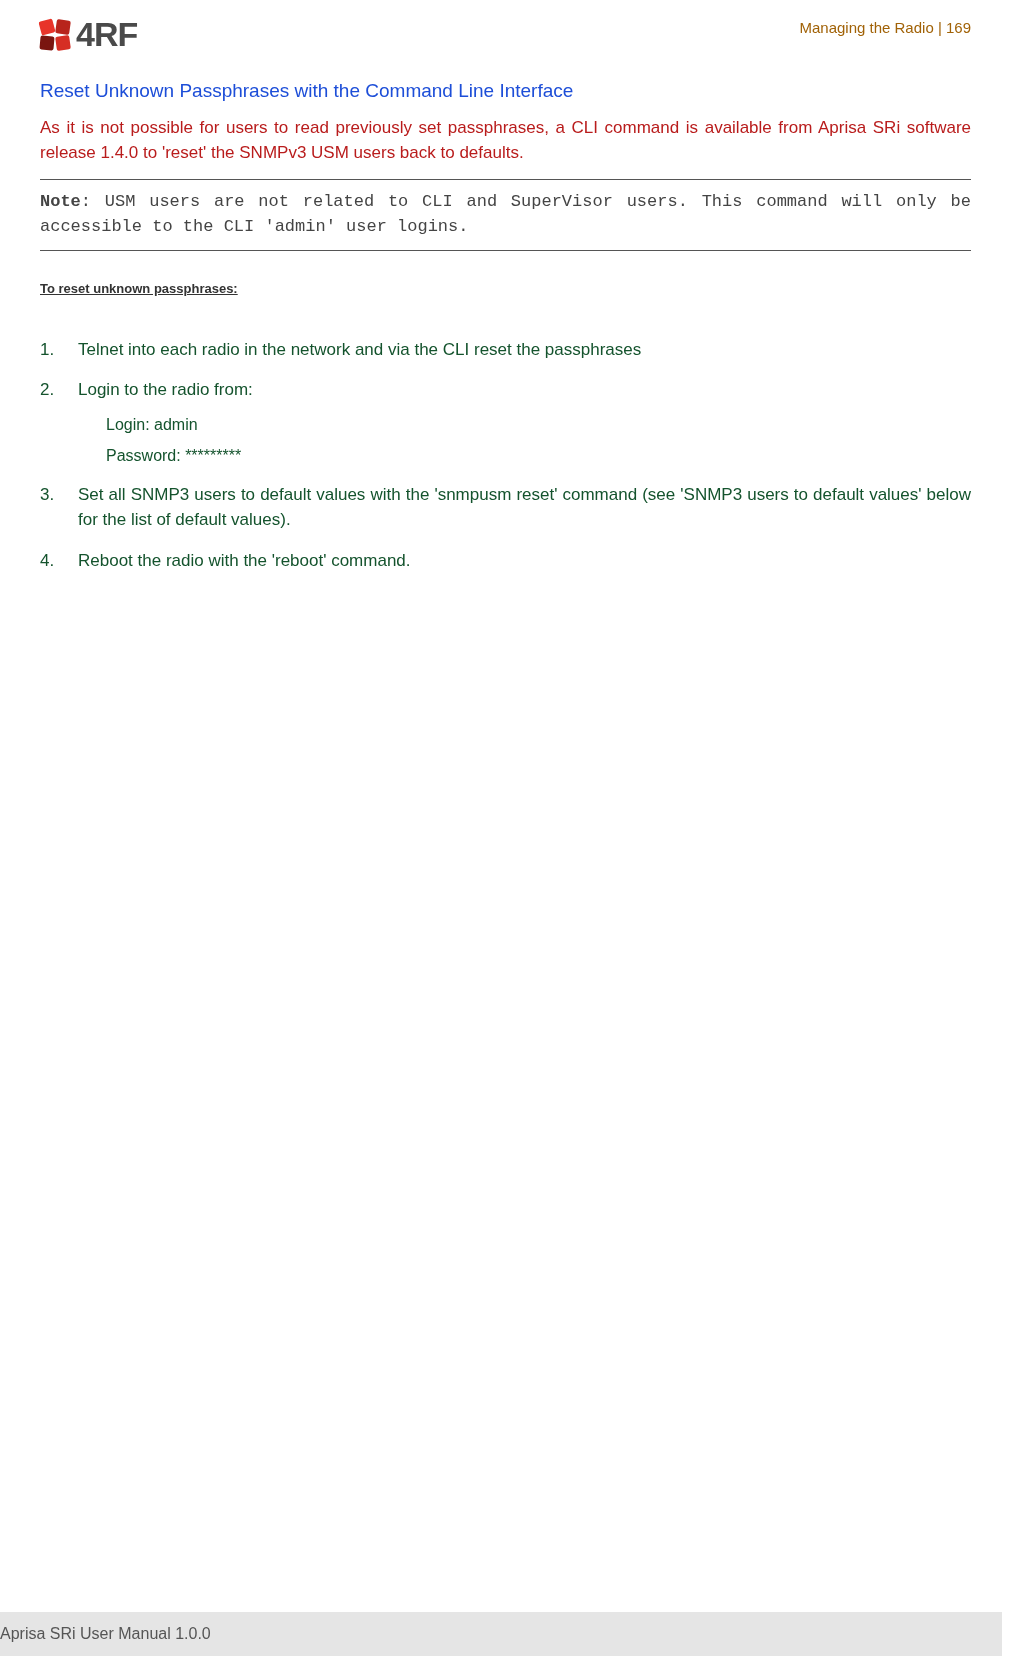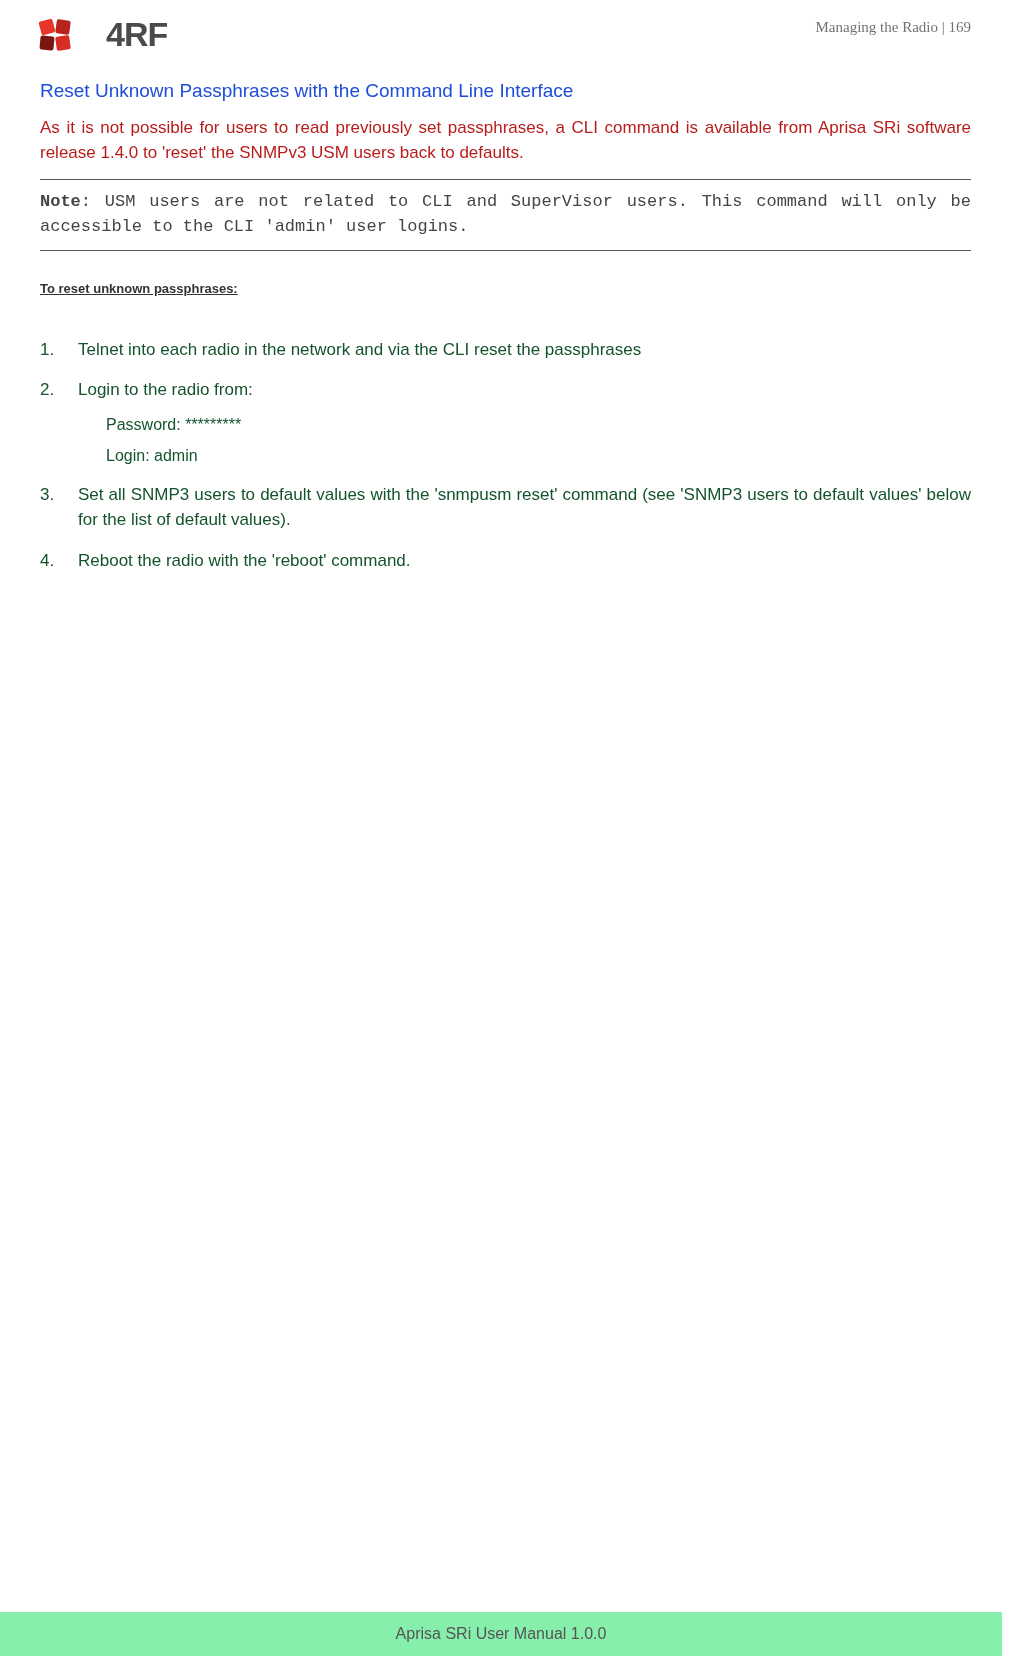--- a/index.html
+++ b/index.html
@@ -36,27 +36,25 @@
     .sq1 { background: #e8342a; transform: rotate(-15deg); }
     .sq2 { background: #b8241c; transform: rotate(8deg); }
     .sq3 { background: #7a1510; transform: rotate(5deg); }
     .sq4 { background: #d62e24; transform: rotate(-8deg); }
     .logo-text {
       font-size: 34px;
       font-weight: 700;
       color: #4a4a4a;
       letter-spacing: -1px;
       font-family: Arial, sans-serif;
-      margin-left: 30px;
     }
     .header-right {
       font-size: 15px;
-      color: #737373;
+      color: #a16207;
       padding-top: 4px;
-      font-family: Liberation Serif, serif;
     }
     .section-title {
       font-size: 19px;
       color: #1d4ed8;
       margin-top: 16px;
       margin-bottom: 14px;
       font-weight: 400;
     }
     .intro-para {
       font-size: 17px;
@@ -108,25 +106,24 @@
       margin-left: 28px;
       margin-top: 10px;
       font-size: 16px;
     }
     .sub-indent div { margin-bottom: 8px; }
     .footer {
       position: absolute;
       bottom: 0;
       left: 0;
       right: 9px;
-      background: #86efac;
+      background: #e5e5e5;
       height: 44px;
       display: flex;
       align-items: center;
-      justify-content: center;
       font-size: 16px;
       color: #555;
     }
   </style>
 </head>
 <body>
 
 <div class="header">
   <div class="logo">
     <div class="logo-squares">
@@ -152,22 +149,22 @@
 
 <p class="bold-heading">To reset unknown passphrases:</p>
 
 <ol class="steps">
   <li>
     <span>Telnet into each radio in the network and via the CLI reset the passphrases</span>
   </li>
   <li>
     <span>Login to the radio from:</span>
     <div class="sub-indent">
+      <div>Login: admin</div>
       <div>Password: *********</div>
-      <div>Login: admin</div>
     </div>
   </li>
   <li>
     <span>Set all SNMP3 users to default values with the 'snmpusm reset' command (see 'SNMP3 users to default values' below for the list of default values).</span>
   </li>
   <li>
     <span>Reboot the radio with the 'reboot' command.</span>
   </li>
 </ol>
 

